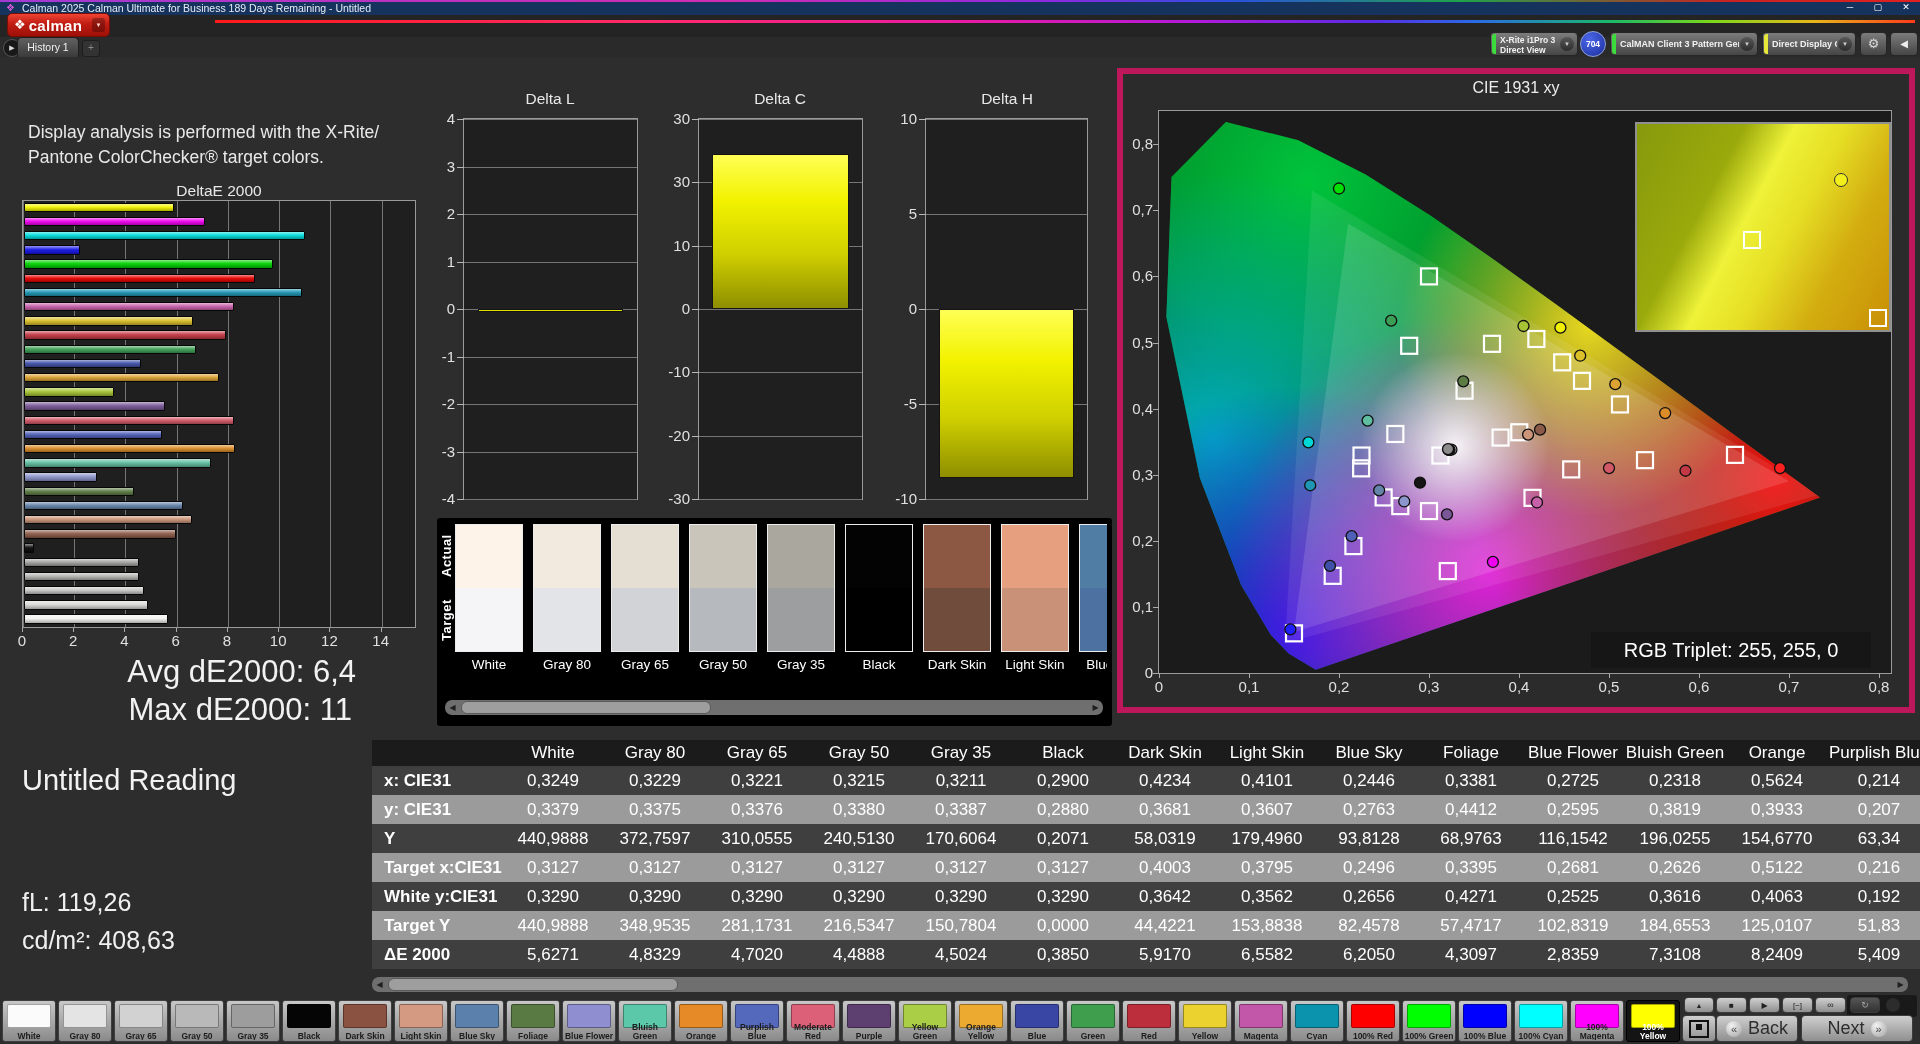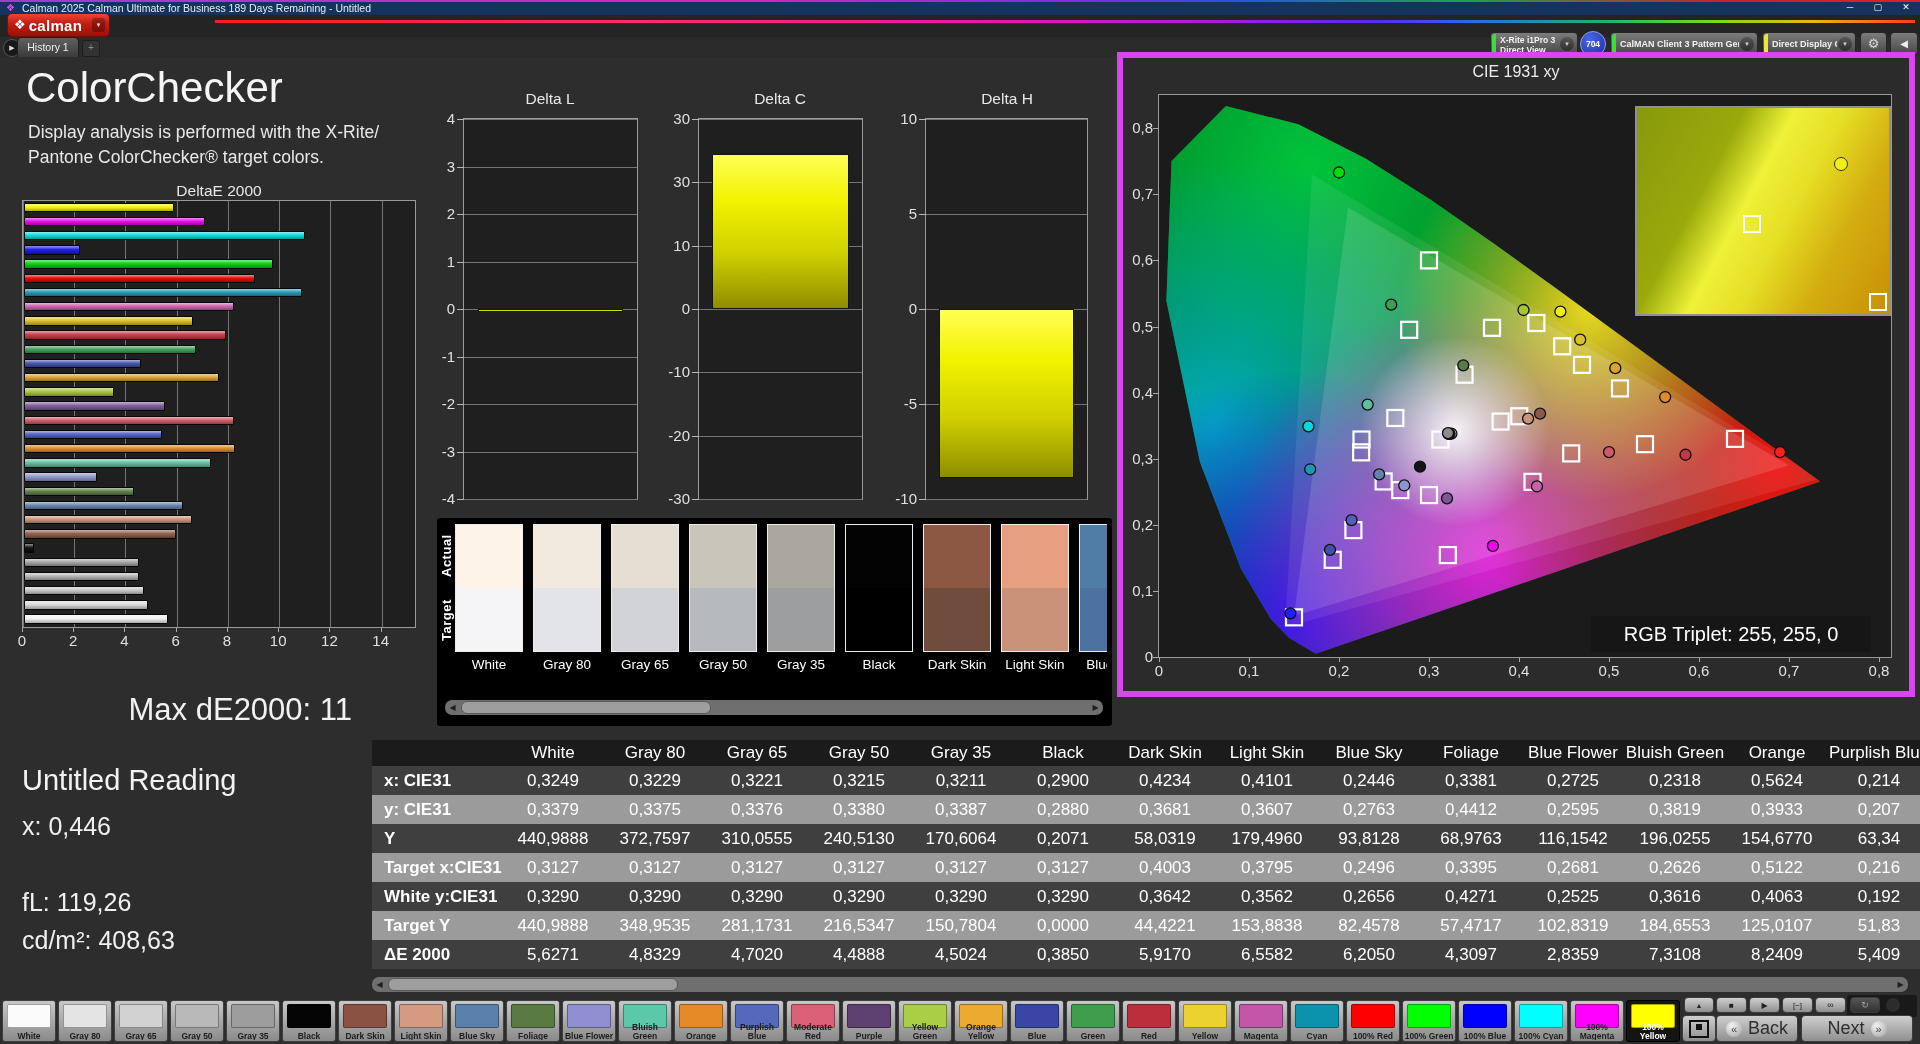--- a/index.html
+++ b/index.html
@@ -88,21 +88,21 @@
   #sw-items{position:absolute;left:18px;top:6px;width:652px;height:152px;display:flex;overflow:hidden;}
   .swx{flex:none;width:68px;margin-right:10px;cursor:pointer;}
   .swcol{height:126px;border:1px solid #ececec;box-sizing:content-box;}
   .swhalf{height:63px;}
   .swlab{margin-top:5px;text-align:center;font-size:13.5px;color:#fff;white-space:nowrap;}
   .scroll{background:#6f6f6f;border-radius:7px;}
   #sw-scroll{left:8px;top:182px;width:658px;height:15px;}
   .sthumb{position:absolute;top:1px;height:13px;background:#9e9e9e;border-radius:6px;border:1px solid #5a5a5a;box-sizing:border-box;cursor:pointer;}
   .sarrow{position:absolute;top:0;width:15px;height:15px;font-size:8px;line-height:15px;text-align:center;color:#1f1f1f;cursor:pointer;}
   
-  #ciepanel{left:1117px;top:52px;width:798px;height:645px;box-sizing:border-box;border:6px solid #d946ef;background:#2b2b2b;}
+  #ciepanel{left:1117px;top:68px;width:798px;height:645px;box-sizing:border-box;border:6px solid #be185d;background:#2b2b2b;}
   #cie-title{left:0;top:5px;width:786px;text-align:center;font-size:16px;color:#ececec;}
   #cie-plot{left:35px;top:36px;width:732px;height:562px;background:#1b1b1b;border:1px solid #9a9a9a;overflow:visible;}
   #cie-svg{position:absolute;left:0;top:0;}
   .cie-square{fill:none;stroke:#fff;stroke-width:2.2;}
   .cie-dot{stroke:#101010;stroke-width:1.3;}
   .cie-ylab{position:absolute;left:-38px;width:32px;text-align:right;font-size:15px;color:#e0e0e0;}
   .cie-ydash{position:absolute;left:-6px;width:6px;height:1px;background:#aaa;}
   .cie-xlab{position:absolute;top:567px;width:40px;text-align:center;font-size:15px;color:#e0e0e0;}
   .cie-xdash{position:absolute;top:562px;width:1px;height:5px;background:#aaa;}
   #cie-inset{left:512px;top:48px;width:256px;height:210px;box-sizing:border-box;border:2px solid #909090;overflow:hidden;
@@ -176,21 +176,20 @@
     <div class="ddcaret">▼</div>
   </div>
   <div class="abs dd" id="dd3">
     <div class="ddaccent" id="dd3-accent" style="background: rgb(232, 232, 58);"></div>
     <div class="ddlabel">Direct Display Control</div>
     <div class="ddcaret">▼</div>
   </div>
   <div class="abs" id="gearbtn">⚙</div>
   <div class="abs" id="collapsebtn">◀</div>
 
-  <div class="abs" id="cc-title">ColorChecker</div>
   <div class="abs" id="cc-desc">Display analysis is performed with the X-Rite/
 Pantone ColorChecker® target colors.</div>
 
   <div class="abs" id="de-title">DeltaE 2000</div>
   <div class="abs" id="de-plot">
       <div class="vgrid" style="left: 0px;"></div>
       <div class="vgrid" style="left: 51.2418px;"></div>
       <div class="vgrid" style="left: 102.484px;"></div>
       <div class="vgrid" style="left: 153.725px;"></div>
       <div class="vgrid" style="left: 204.967px;"></div>
@@ -240,24 +239,24 @@
       <div class="xdash" style="left: 204.967px;"></div>
       <div class="xlab" style="left: 192.967px;">8</div>
       <div class="xdash" style="left: 256.209px;"></div>
       <div class="xlab" style="left: 244.209px;">10</div>
       <div class="xdash" style="left: 307.451px;"></div>
       <div class="xlab" style="left: 295.451px;">12</div>
       <div class="xdash" style="left: 358.693px;"></div>
       <div class="xlab" style="left: 346.693px;">14</div>
     </div>
 
+  <div class="abs" id="avg">Avg dE2000: 6,4</div>
   <div class="abs" id="max">Max dE2000: 11</div>
 
   <div class="abs" id="cur-title">Untitled Reading</div>
-  <div class="abs cur-line" style="top:812px">x: 0,446</div>
   <div class="abs cur-line" style="top:888px">fL: 119,26</div>
   <div class="abs cur-line" style="top:926px">cd/m²: 408,63</div>
 
   <div class="abs ctitle" id="dl-title">Delta L</div>
   <div class="abs ctitle" id="dc-title">Delta C</div>
   <div class="abs ctitle" id="dh-title">Delta H</div>
   <div class="abs dplot" id="dl-plot">
       <div class="hgrid" style="top: 0px;"></div>
       <div class="tickdash" style="top: 0px;"></div>
       <div class="ylab" style="top: -9px;">4</div>

